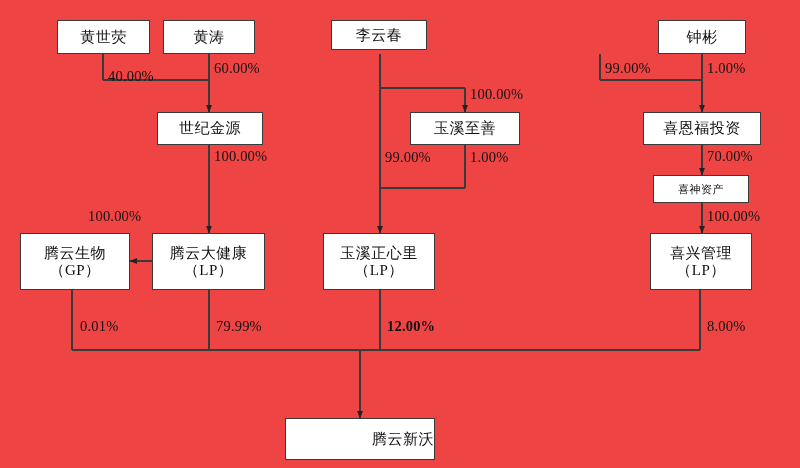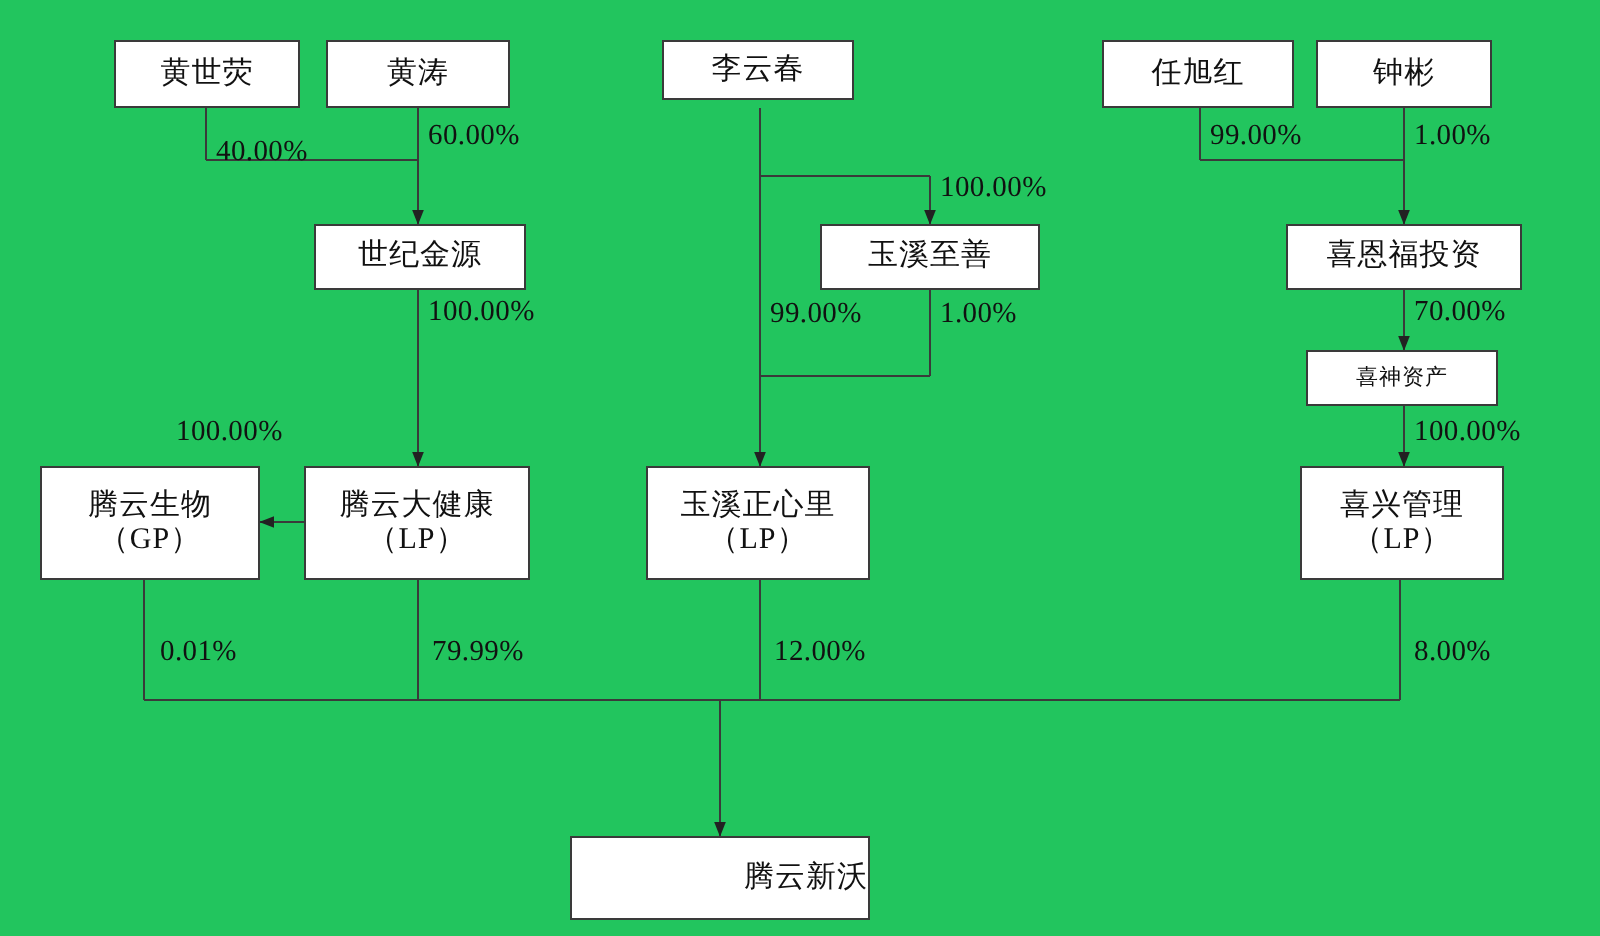--- a/index.html
+++ b/index.html
@@ -1,17 +1,17 @@
 <!DOCTYPE html>
 <html><head>
 <meta charset="utf-8">
 <style>
   html,body{margin:0;padding:0;background:#ffffff;}
   body{width:800px;height:468px;font-family:"Liberation Serif","DejaVu Serif",serif;}
-  #diagram{position:relative;width:800px;height:468px;overflow:hidden;background:#22c55e;}
+  #diagram{position:relative;width:800px;height:468px;overflow:hidden;background:#ef4444;}
   svg#wires{position:absolute;left:0;top:0;width:800px;height:468px;}
   .node{
     position:absolute;
     box-sizing:border-box;
     border:1px solid #3a3a3a;
     background:#ffffff;
     display:flex;
     flex-direction:column;
     align-items:center;
     justify-content:center;
@@ -93,23 +93,20 @@
   </div>
 
   <div class="node" style="left:331px;top:20px;width:96px;height:30px;">
     <span>李云春</span>
   </div>
 
   <div class="node" style="left:410px;top:112px;width:110px;height:33px;">
     <span>玉溪至善</span>
   </div>
 
-  <div class="node" style="left:551px;top:20px;width:96px;height:34px;">
-    <span>任旭红</span>
-  </div>
 
   <div class="node" style="left:658px;top:20px;width:88px;height:34px;text-align:center;">
     <span>钟彬</span>
   </div>
 
   <div class="node" style="left:643px;top:112px;width:118px;height:33px;">
     <span>喜恩福投资</span>
   </div>
 
   <div class="node" style="left:653px;top:175px;width:96px;height:28px;">
@@ -159,17 +156,17 @@
   <div class="pct" style="left:707px;top:148px;">70.00%</div>
 
   <div class="pct" style="left:707px;top:208px;">100.00%</div>
 
   <div class="pct" style="left:88px;top:208px;">100.00%</div>
 
   <div class="pct" style="left:80px;top:318px;">0.01%</div>
 
   <div class="pct" style="left:216px;top:318px;">79.99%</div>
 
-  <div class="pct" style="left:387px;top:318px;">12.00%</div>
+  <div class="pct" style="left:387px;top:318px;font-weight:bold;">12.00%</div>
 
   <div class="pct" style="left:707px;top:318px;">8.00%</div>
 
 </div>
 
 </body></html>

